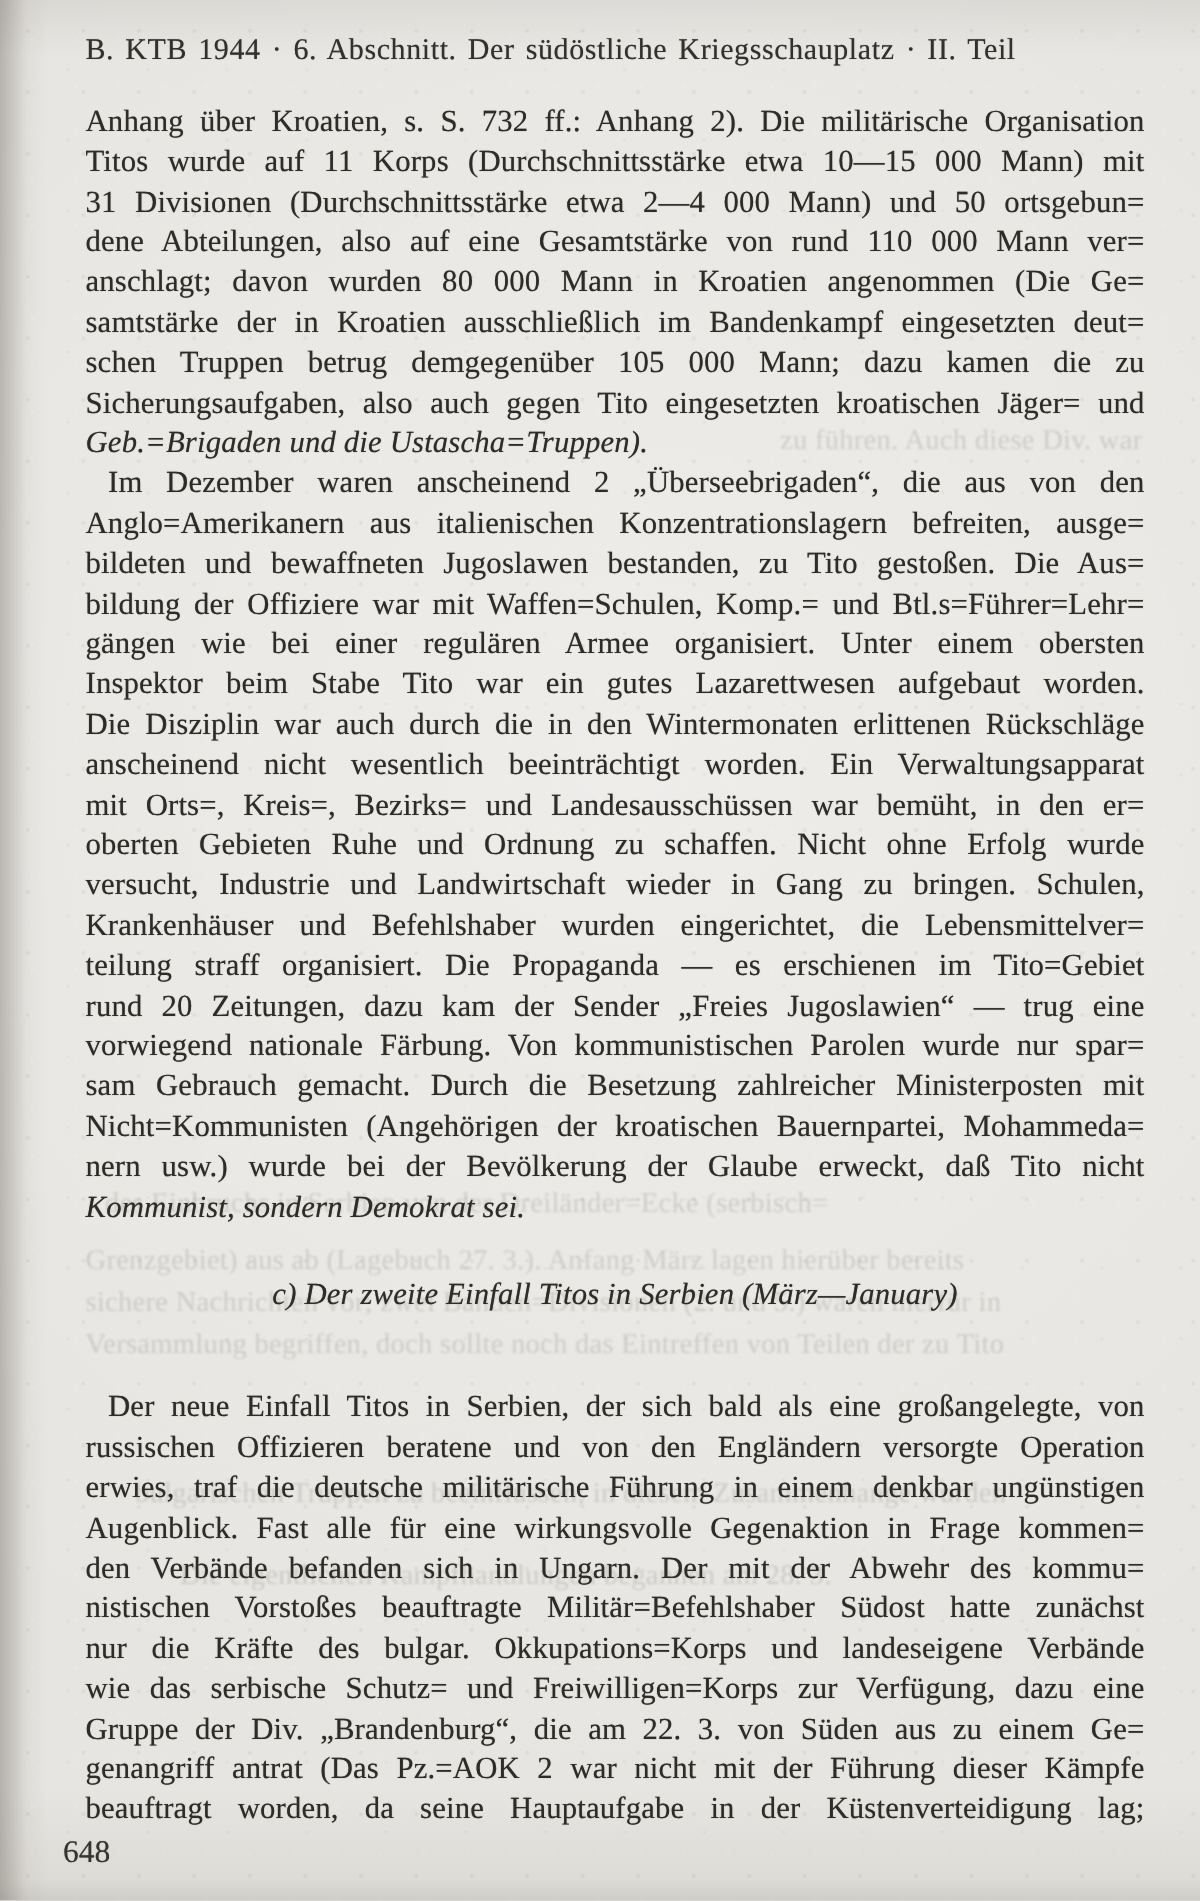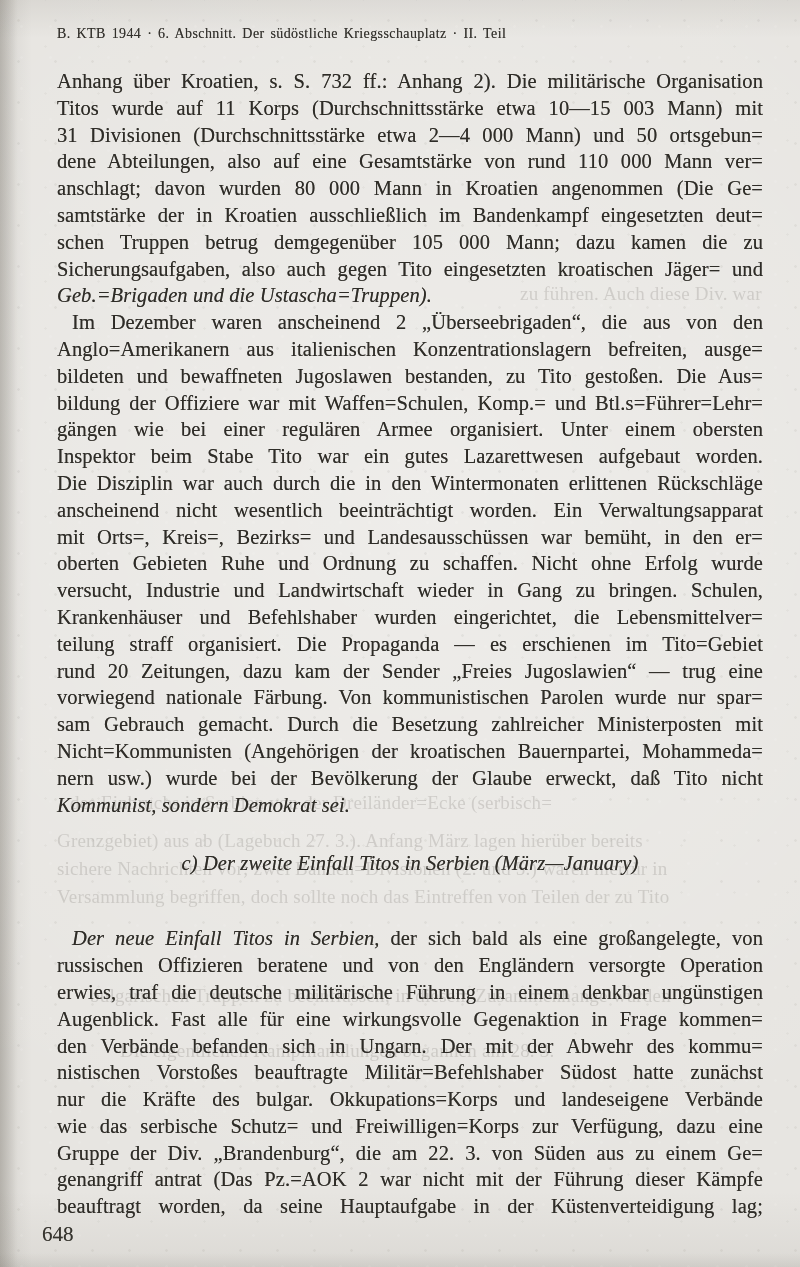--- a/index.html
+++ b/index.html
@@ -34,21 +34,21 @@
     background-position: 0 0, 19px 23px, 7px 11px;
   }
   .content {
     position: absolute;
     left: 57px;
     top: 0;
     width: 706px;
   }
   .running-header {
     margin-top: 20px;
-    font-size: 14px;
+    font-size: 20px;
     line-height: 27px;
     letter-spacing: 0.4px;
     word-spacing: 2px;
     color: #33312c;
     text-shadow: 0 0 0.6px rgba(50,48,43,0.55);
   }
   .body-text {
     margin-top: 21px;
     font-size: 20.5px;
     line-height: 26.8px;
@@ -56,21 +56,21 @@
     letter-spacing: 0.1px;
   }
   .para { margin: 0; }
   .pline {
     text-align: justify;
     text-align-last: justify;
     hyphens: none;
   }
   .pline.endline { text-align-last: left; font-style: italic; }
   .pline.indent { text-indent: 15px; }
-  .it { font-style: italic; }
+  .it { }
   .sec-heading {
     margin: 32px 0 48px 0;
     text-align: center;
     font-style: italic;
     font-size: 20.5px;
     line-height: 27px;
   }
   .page-number {
     position: absolute;
     left: 42px;
@@ -119,21 +119,21 @@
       <div class="bleed-line" style="left: 90px; top: 985px;">bulgarischen Truppen zu beeinflussen; in diesem Zusammenhange wurden</div>
       <div class="bleed-line" style="left: 120px; top: 1040px;">Die eigentlichen Kampfhandlungen begannen am 28. 3.</div>
     </div>
 
   <div class="content">
     <div class="running-header">B. KTB 1944 · 6. Abschnitt. Der südöstliche Kriegsschauplatz · II. Teil</div>
 
     <div class="body-text" id="text-block">
         <div class="para">
           <div class="pline">Anhang über Kroatien, s. S. 732 ff.: Anhang 2). Die militärische Organisation</div>
-          <div class="pline">Titos wurde auf 11 Korps (Durchschnittsstärke etwa 10—15 003 Mann) mit</div>
+          <div class="pline">Titos wurde auf 11 Korps (Durchschnittsstärke etwa 10—15 000 Mann) mit</div>
           <div class="pline">31 Divisionen (Durchschnittsstärke etwa 2—4 000 Mann) und 50 ortsgebun=</div>
           <div class="pline">dene Abteilungen, also auf eine Gesamtstärke von rund 110 000 Mann ver=</div>
           <div class="pline">anschlagt; davon wurden 80 000 Mann in Kroatien angenommen (Die Ge=</div>
           <div class="pline">samtstärke der in Kroatien ausschließlich im Bandenkampf eingesetzten deut=</div>
           <div class="pline">schen Truppen betrug demgegenüber 105 000 Mann; dazu kamen die zu</div>
           <div class="pline">Sicherungsaufgaben, also auch gegen Tito eingesetzten kroatischen Jäger= und</div>
           <div class="pline endline">Geb.=Brigaden und die Ustascha=Truppen).</div>
         </div>
         <div class="para">
           <div class="pline indent">Im Dezember waren anscheinend 2 „Überseebrigaden“, die aus von den</div>

